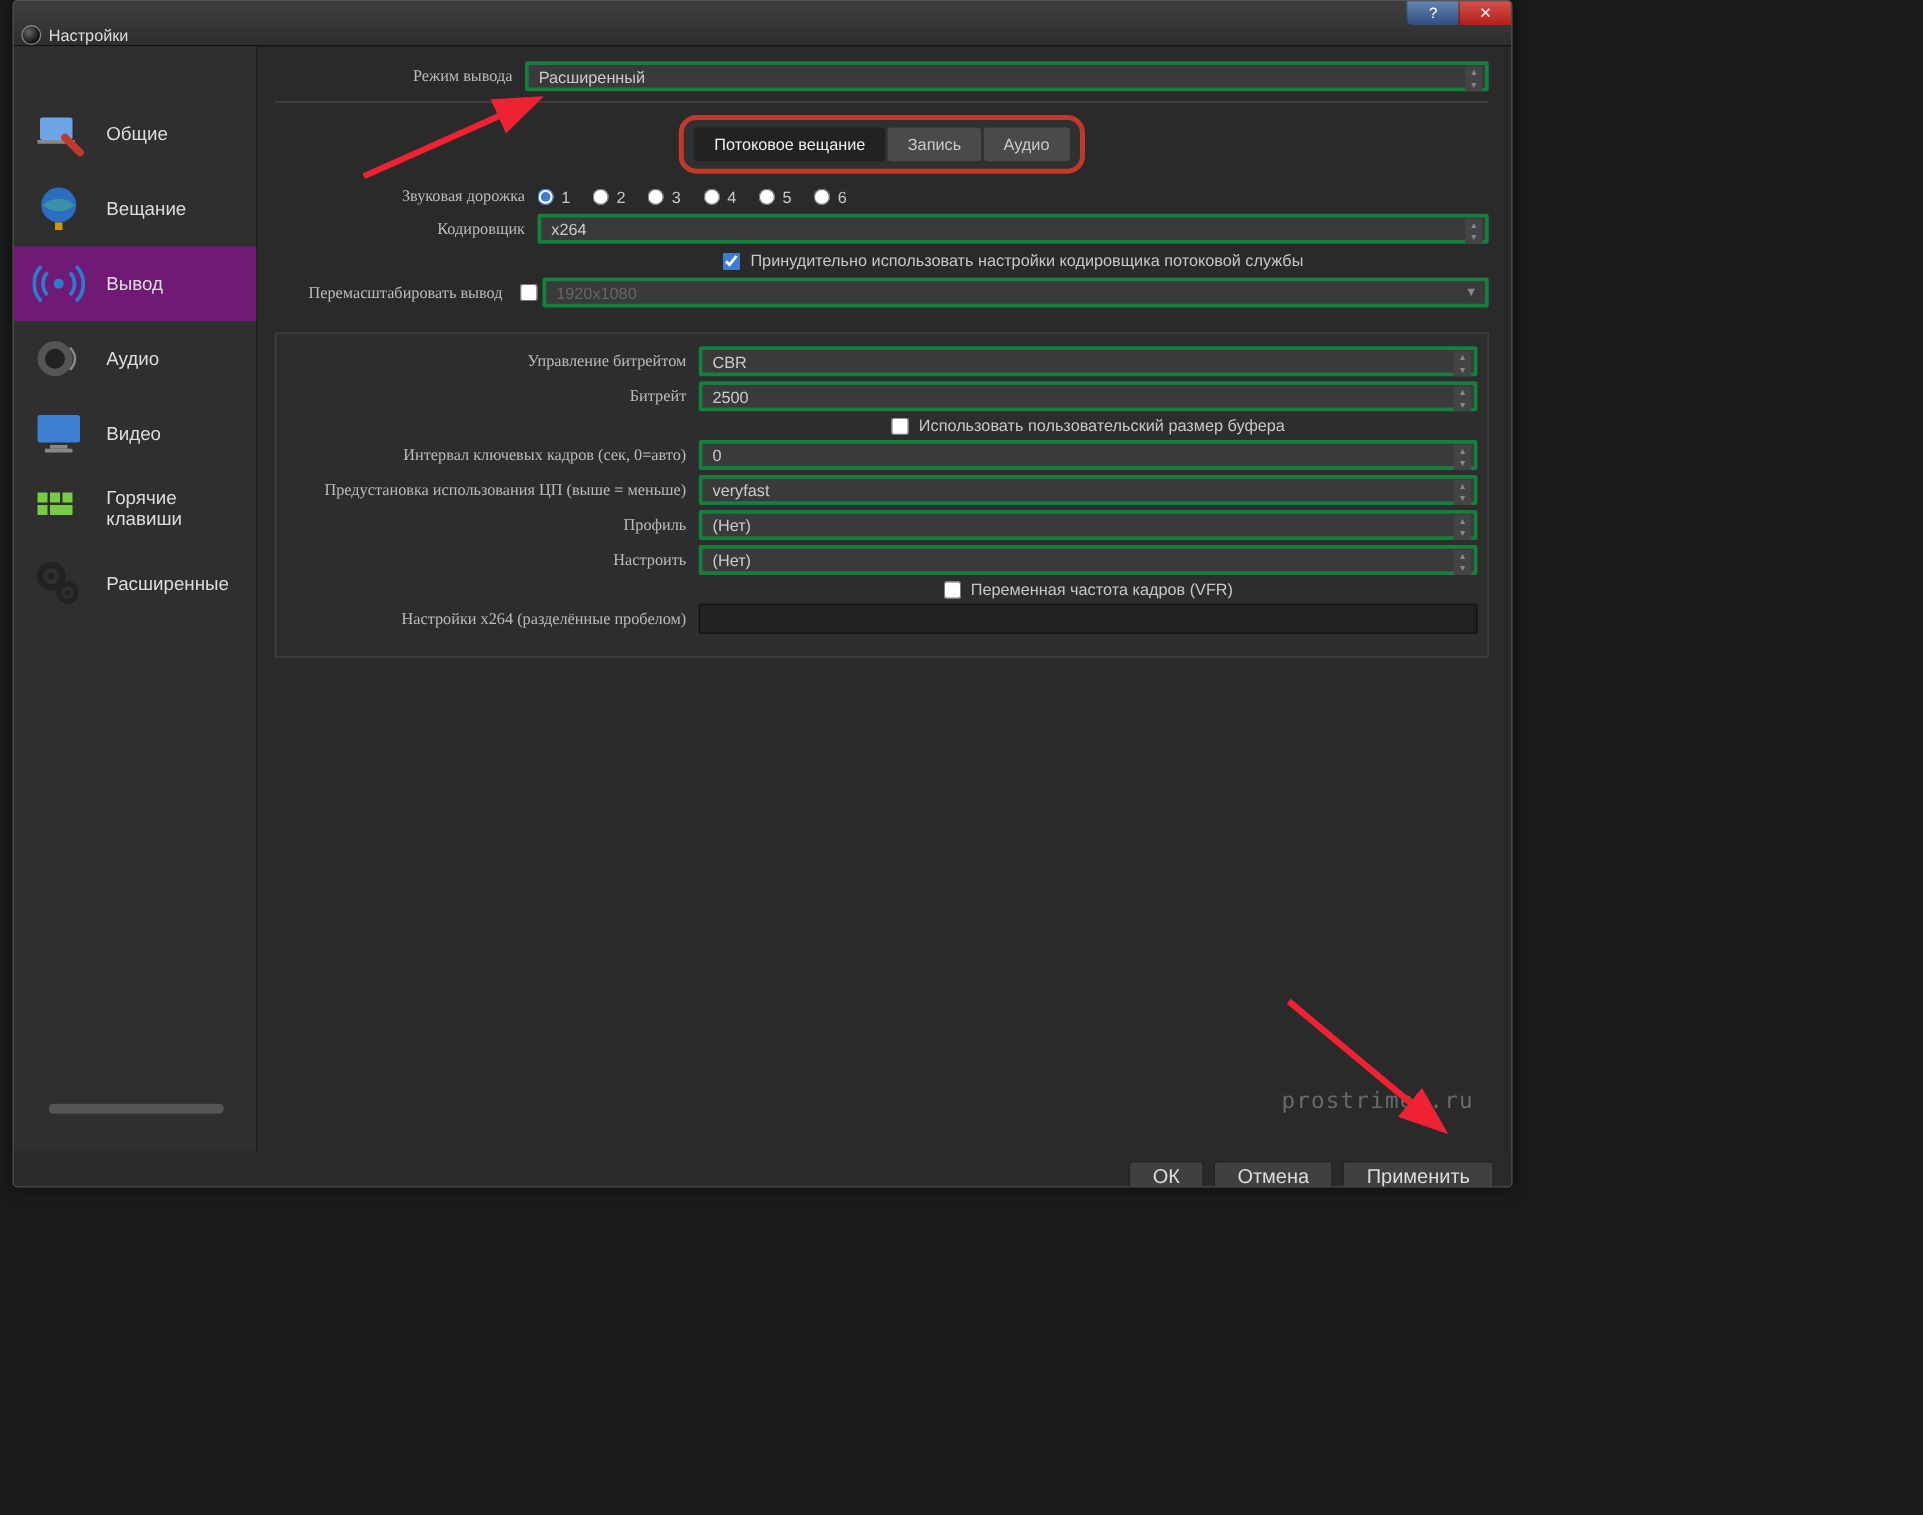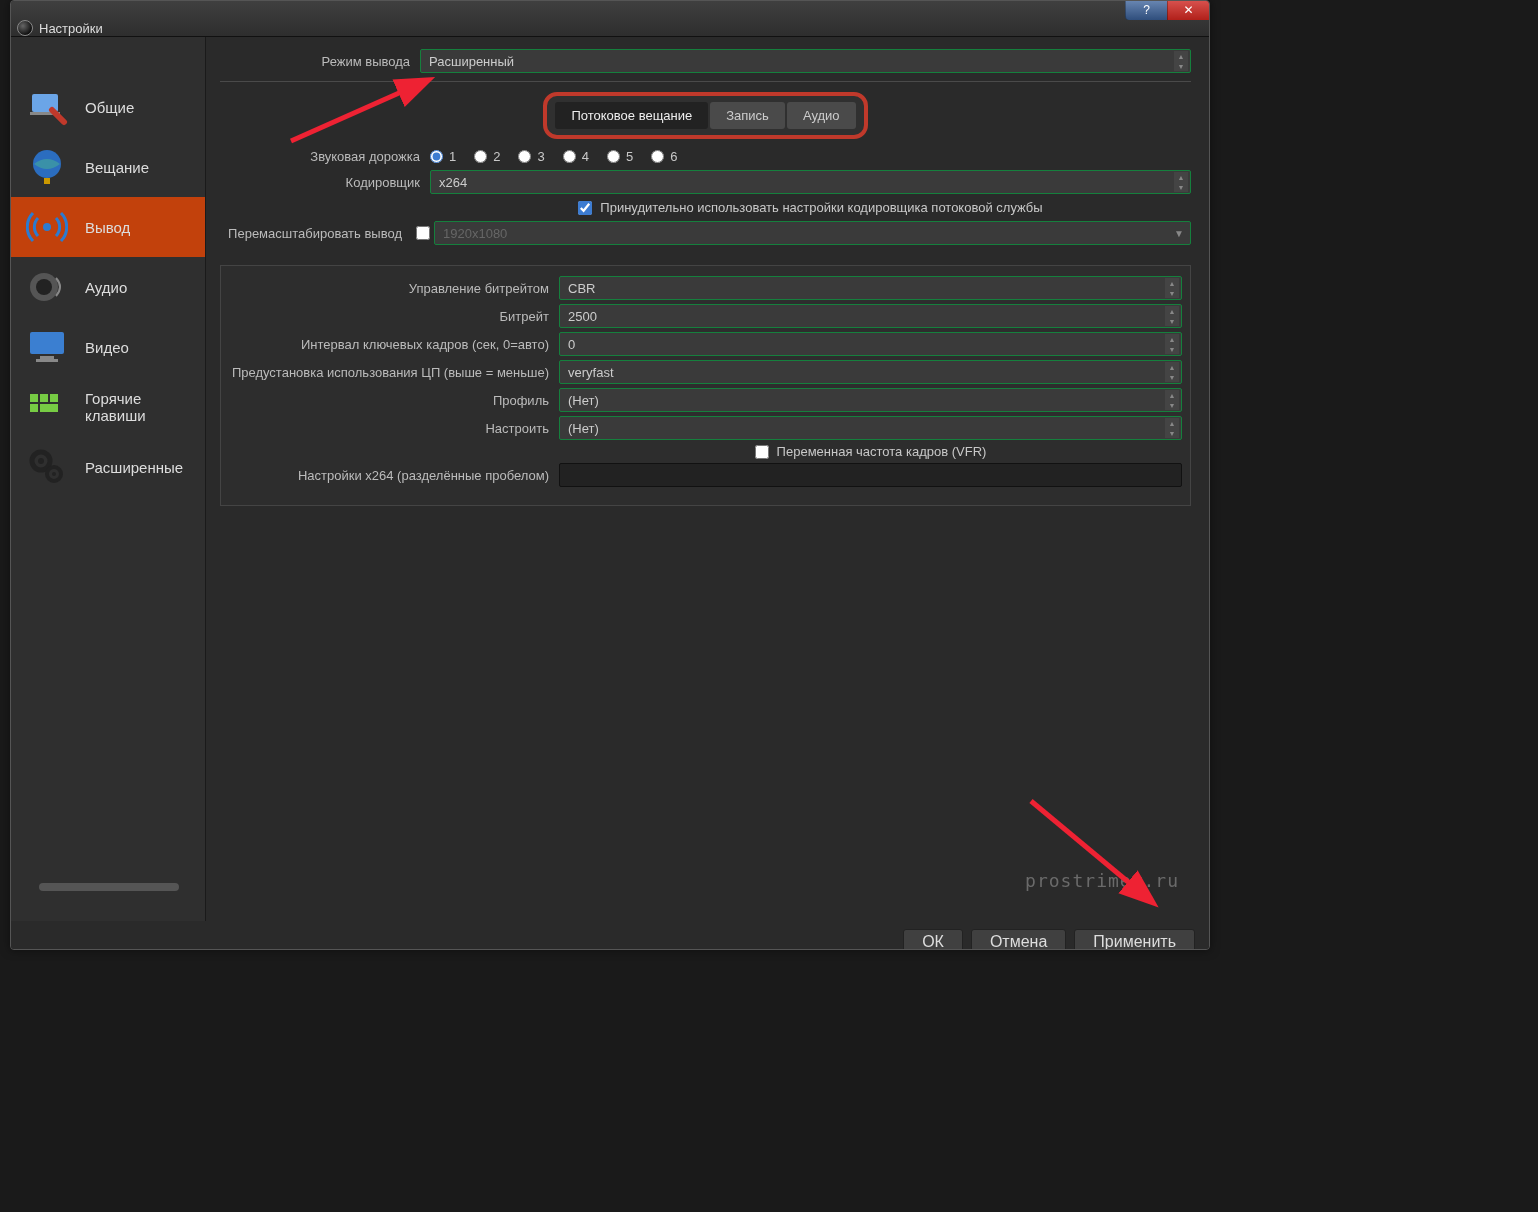--- a/index.html
+++ b/index.html
@@ -74,21 +74,21 @@
     display: flex;
     align-items: center;
     height: 60px;
     padding-left: 12px;
     color: #ddd;
     font-size: 15px;
     cursor: pointer;
     gap: 14px;
   }
   .sidebar-item.active {
-    background: #c2410c;
+    background: #701a75;
   }
   .sidebar-item .icon {
     width: 48px; height: 48px;
     display: flex; align-items: center; justify-content: center;
     flex-shrink: 0;
   }
   .sidebar-scroll {
     position: absolute;
     bottom: 30px; left: 28px;
     width: 140px; height: 8px;
@@ -105,26 +105,27 @@
     display: flex;
     align-items: center;
     margin-bottom: 6px;
   }
   .label {
     width: 330px;
     text-align: right;
     padding-right: 10px;
     color: #bbb;
     font-size: 13px;
+    font-family: Liberation Serif, serif;
   }
   .field { flex: 1; }
 
   .select {
     background: #3a3a3a;
-    border: 1px solid #15803d;
+    border: 3px solid #15803d;
     color: #ccc;
     height: 24px;
     padding: 2px 8px;
     width: 100%;
     position: relative;
     border-radius: 2px;
     display: flex;
     align-items: center;
   }
   .select.disabled { color: #666; }
@@ -448,20 +449,29 @@
             <div class="select">
               <span>2500</span>
               <div class="spin-btns">
                   <span>▲</span>
                   <span>▼</span>
                 </div>
             </div>
           </div>
         </div>
 
+        <div class="row">
+          <div class="label"></div>
+          <div class="field">
+            <label class="checkbox">
+              <input type="checkbox" style="">
+              <span>Использовать пользовательский размер буфера</span>
+            </label>
+          </div>
+        </div>
 
         <div class="row">
           <div class="label">Интервал ключевых кадров (сек, 0=авто)</div>
           <div class="field">
             <div class="select">
               <span>0</span>
               <div class="spin-btns">
                   <span>▲</span>
                   <span>▼</span>
                 </div>

